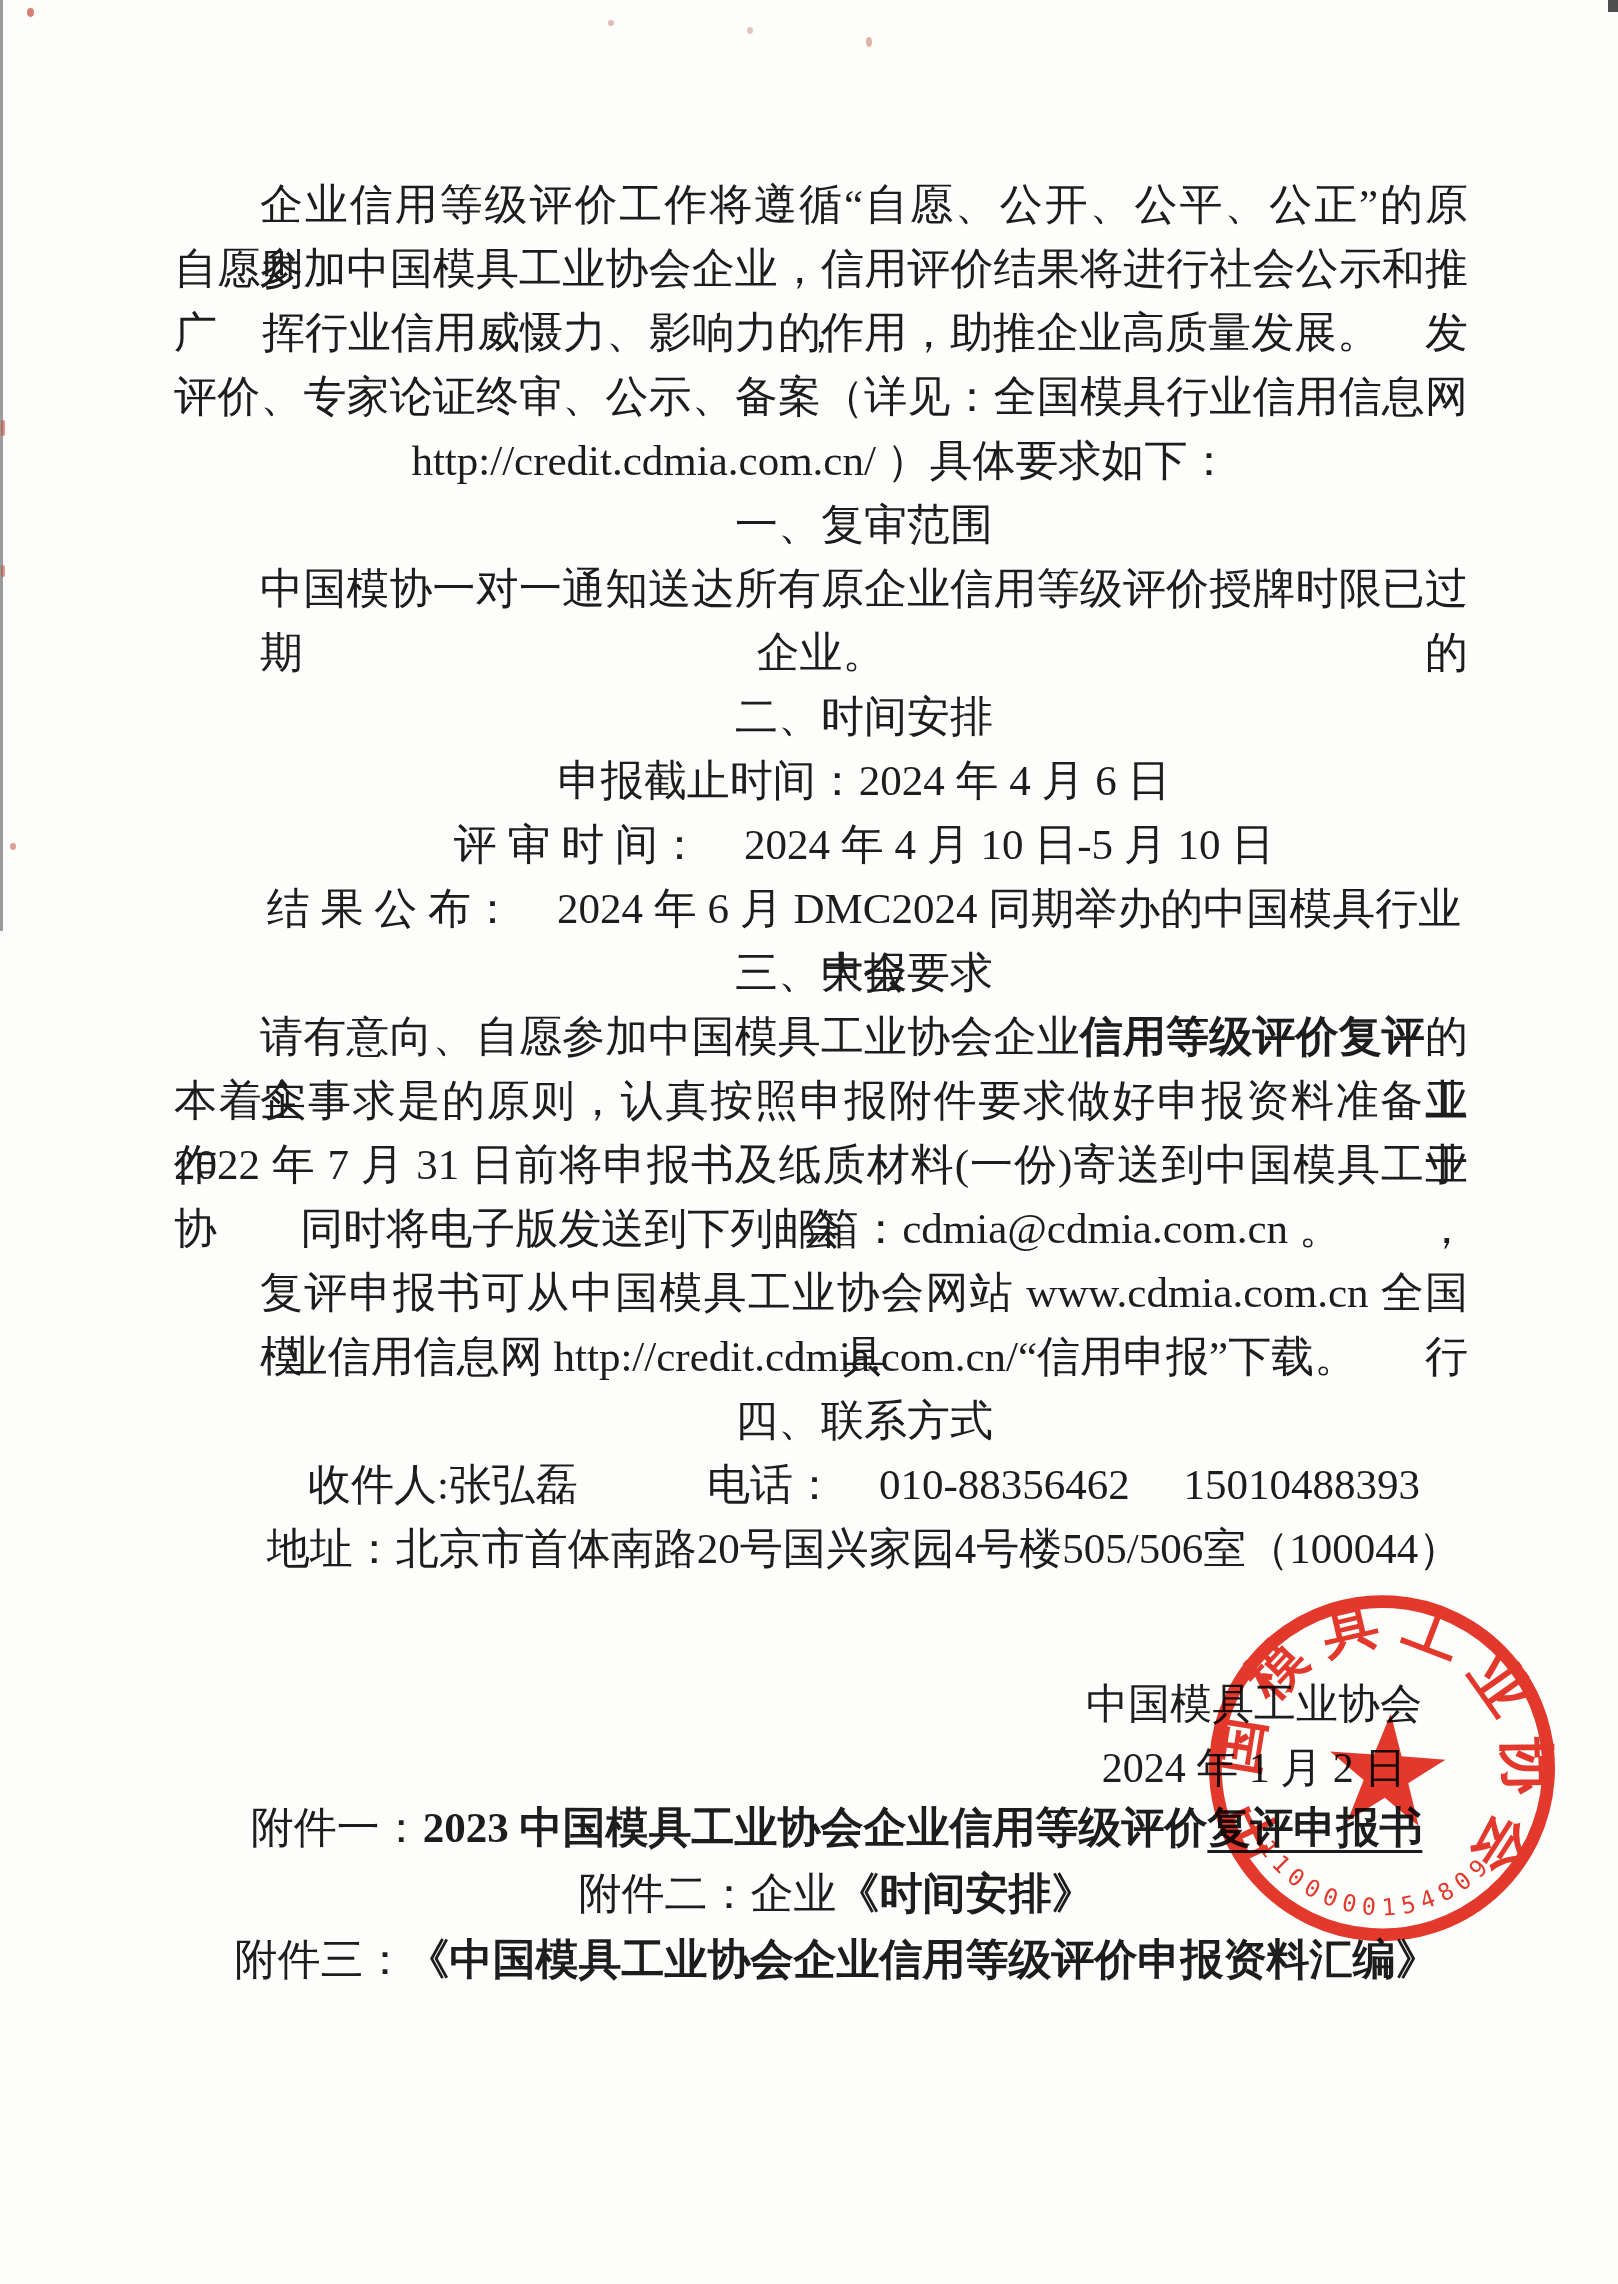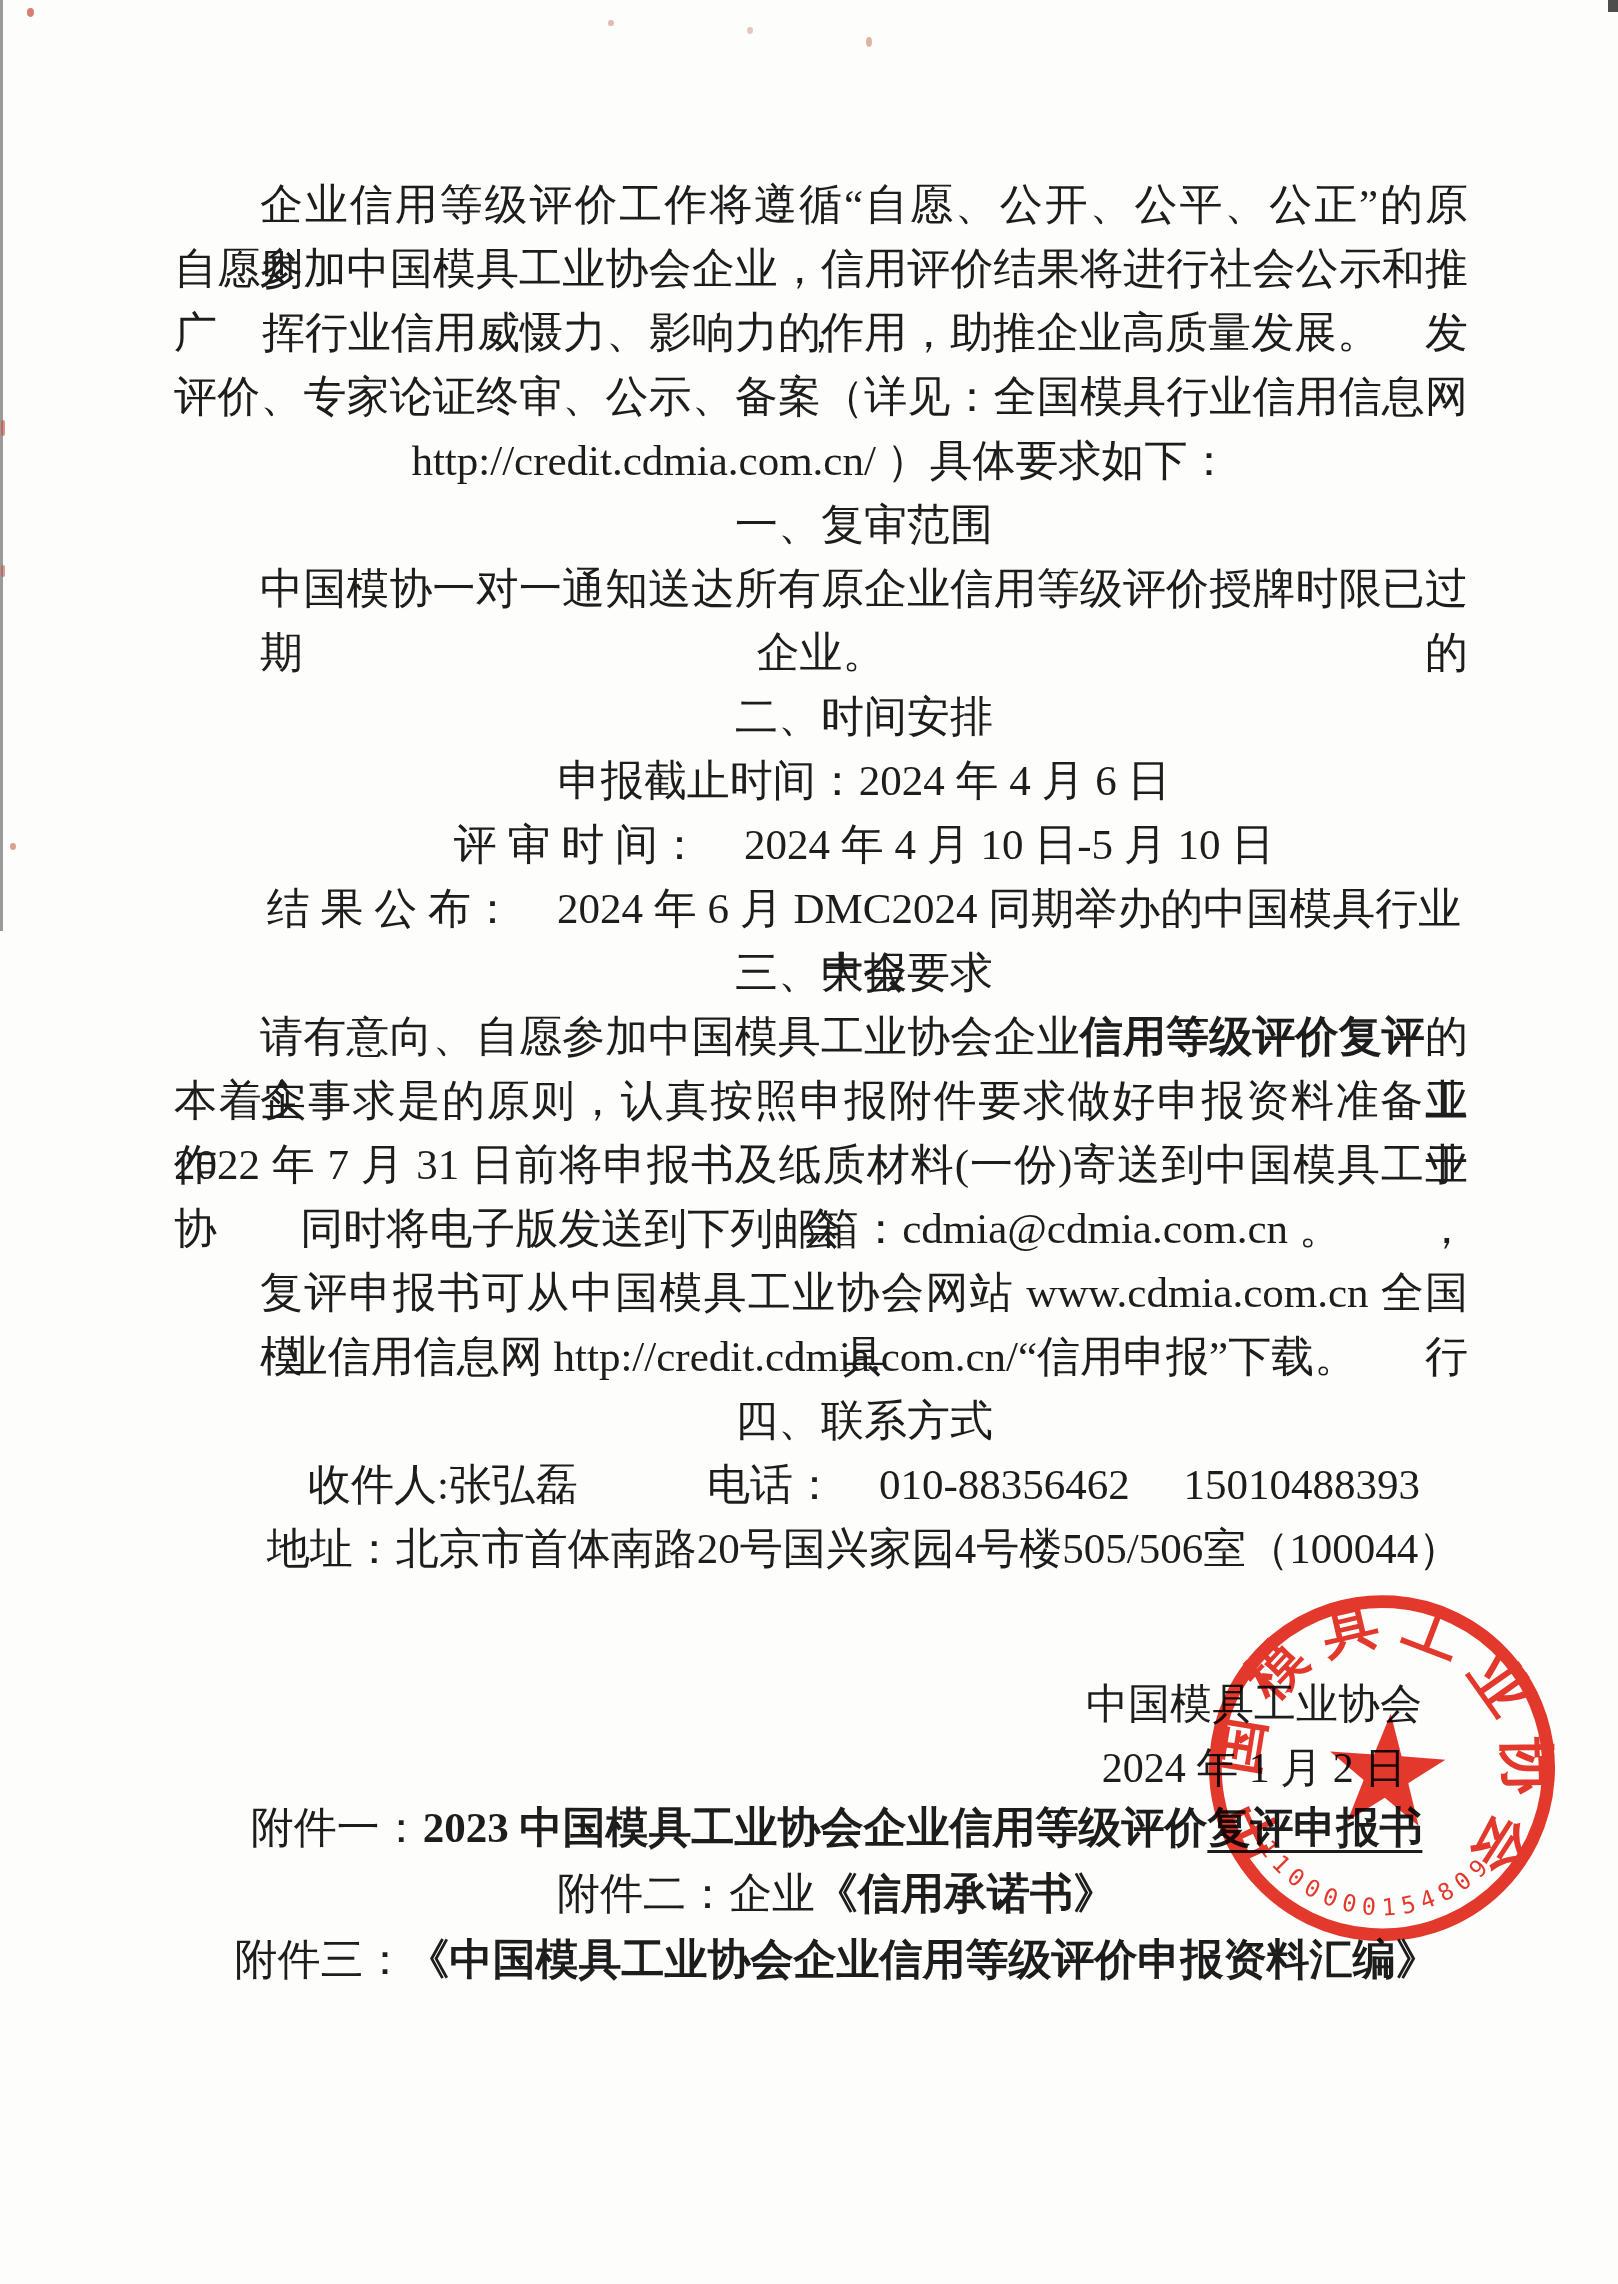--- a/index.html
+++ b/index.html
@@ -79,21 +79,21 @@
       <div class="line indent"><span>地址：北京市首体南路20号国兴家园4号楼505/506室（100044）</span></div>
     </div>
 
   <div class="signature">
     <div>中国模具工业协会</div>
     <div>2024 年 1 月 2 日</div>
   </div>
 
   <div class="attachments" id="attachment-lines">
       <div class="line"><span>附件一：</span><span class="b">2023 中国模具工业协会企业信用等级评价</span><span class="b u">复评申报书</span></div>
-      <div class="line"><span>附件二：企业</span><span class="b">《信用承诺书》</span></div>
+      <div class="line"><span>附件二：企业</span><span class="b">《时间安排》</span></div>
       <div class="line"><span>附件三：</span><span class="b">《中国模具工业协会企业信用等级评价申报资料汇编》</span></div>
     </div>
 
   <svg class="seal" viewBox="0 0 400 400" xmlns="http://www.w3.org/2000/svg">
     <g transform="rotate(4 200 192)">
       <circle cx="200" cy="192" r="170" fill="none" stroke="#e3291c" stroke-width="13"></circle>
       <path id="sealArc" d="M 109.5 282.5 A 128 128 0 1 1 290.5 282.5" fill="none"></path>
       <path id="serialArc" d="M 70 267 A 150 150 0 0 0 330 267" fill="none"></path>
       <polygon fill="#e3291c" points="205,136 219.1,178.6 264,178.8 227.8,205.4 241.4,248.2 205,222 168.6,248.2 182.2,205.4 146,178.8 190.9,178.6"></polygon>
       <text font-size="24" fill="#e3291c" letter-spacing="7" font-family="DejaVu Sans Mono, monospace" text-anchor="middle">

